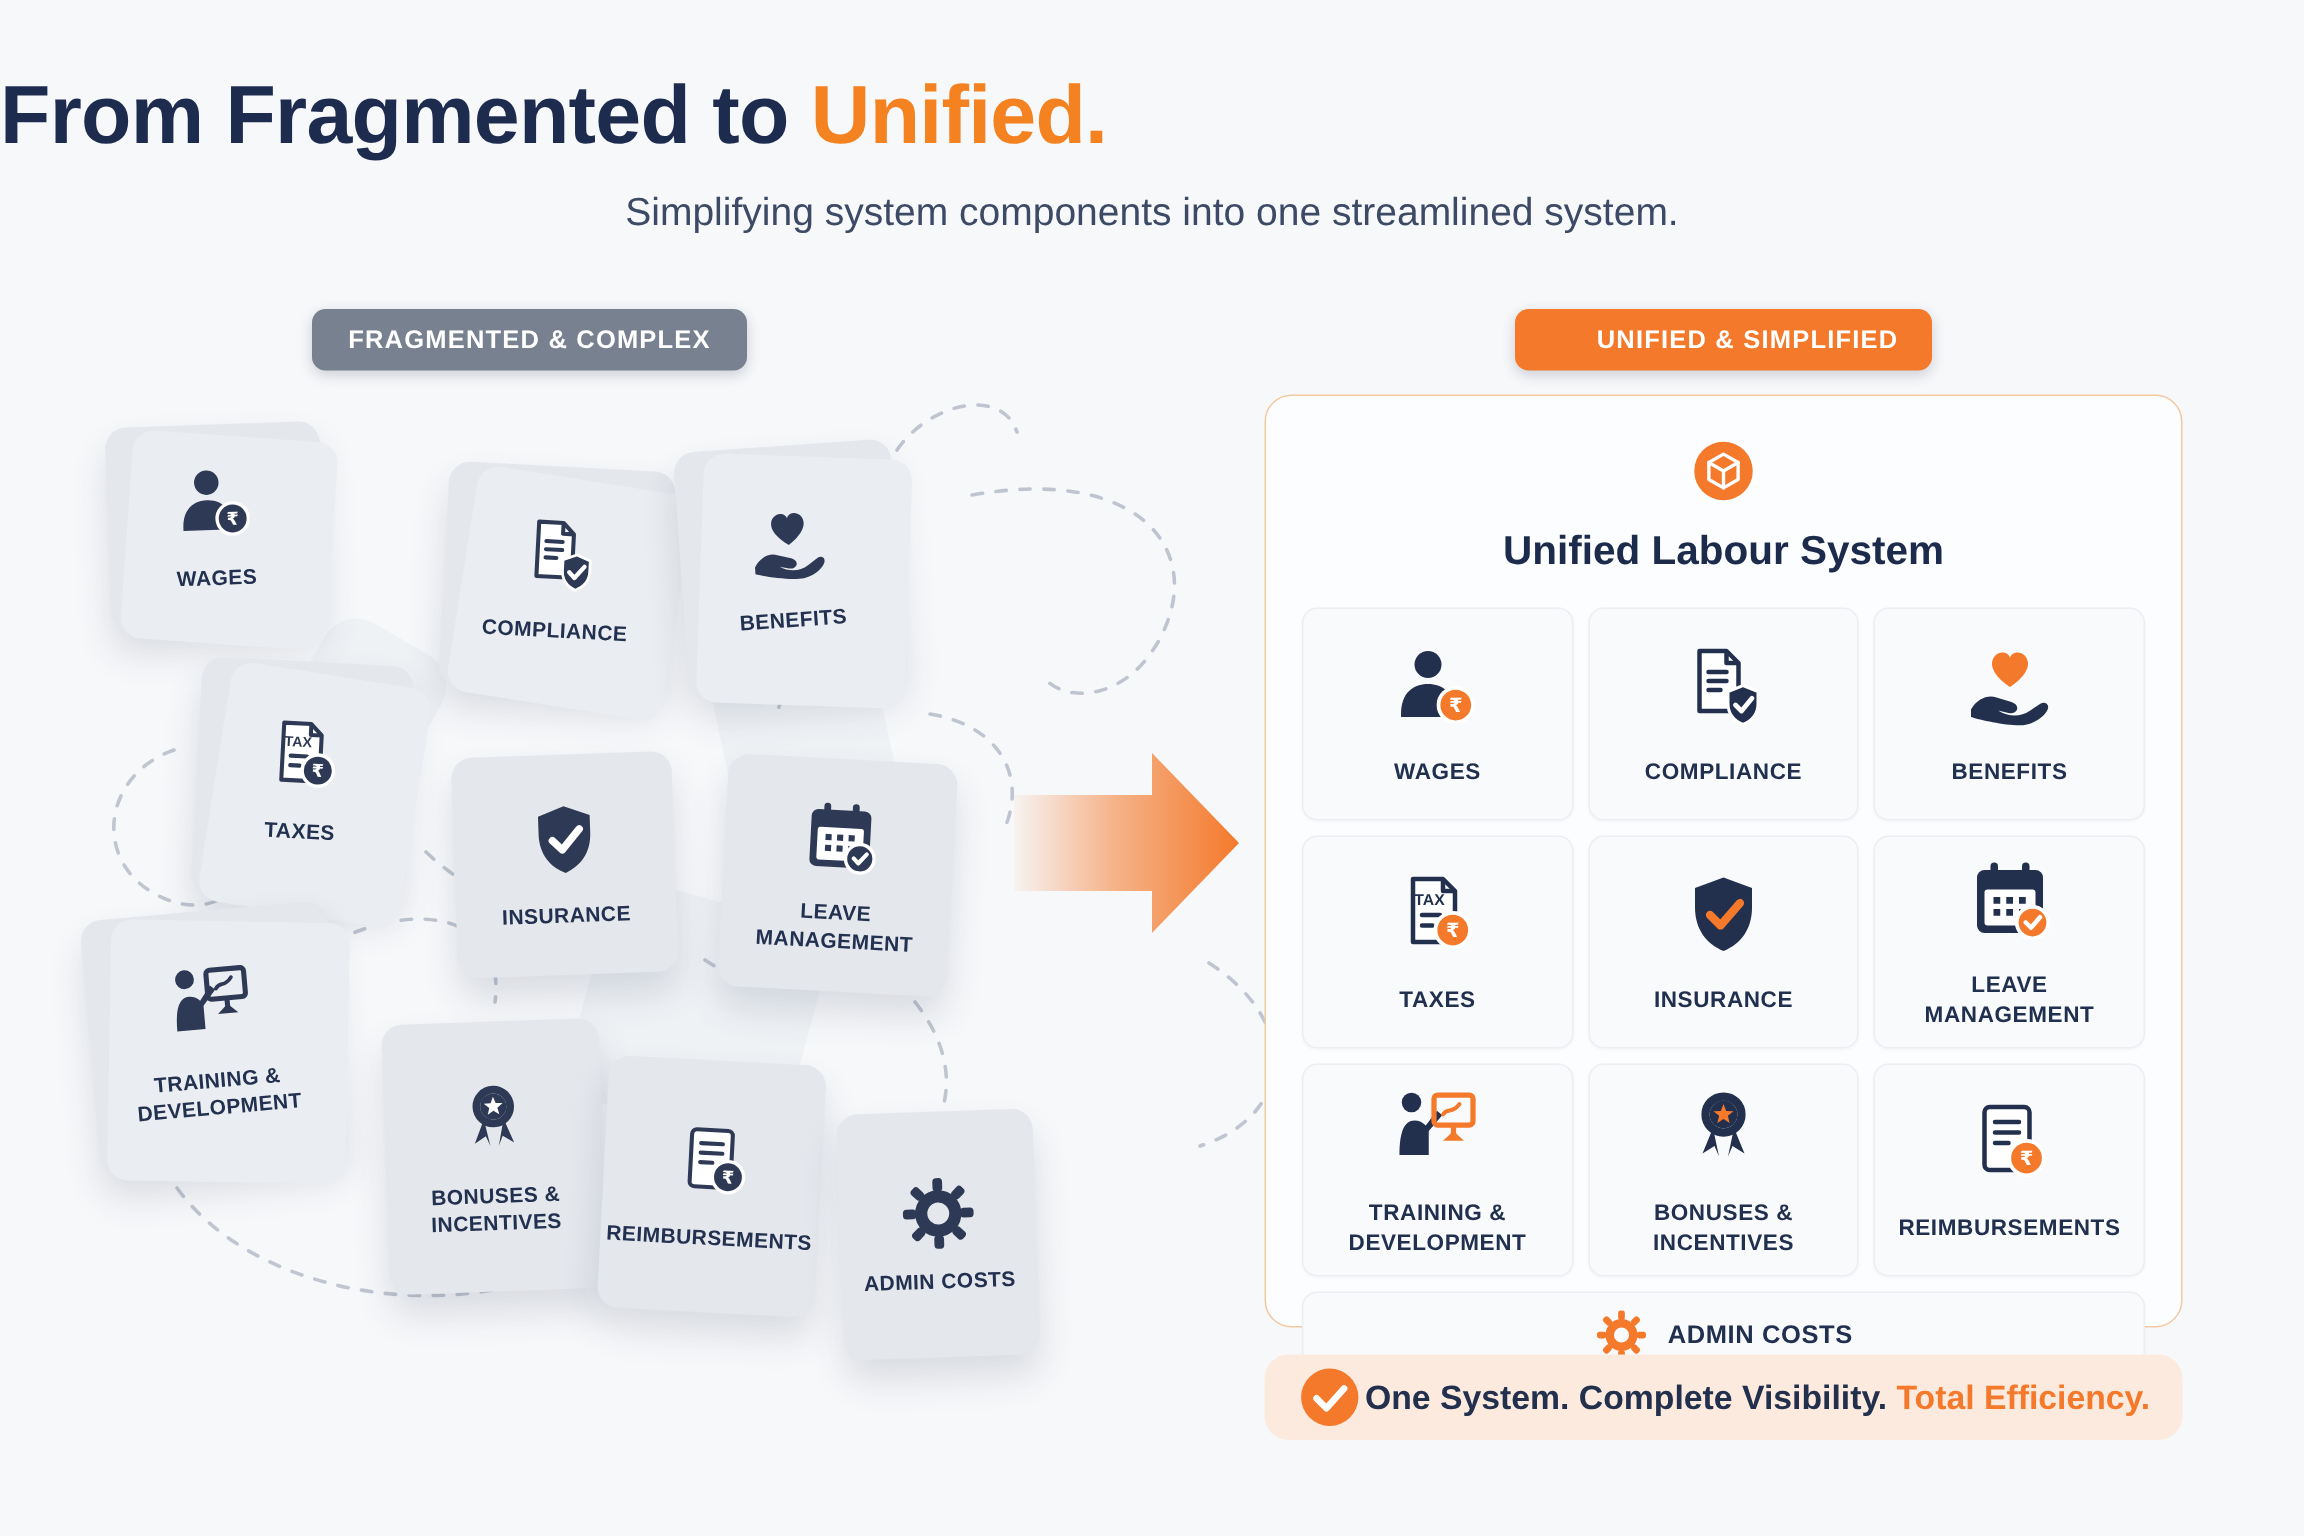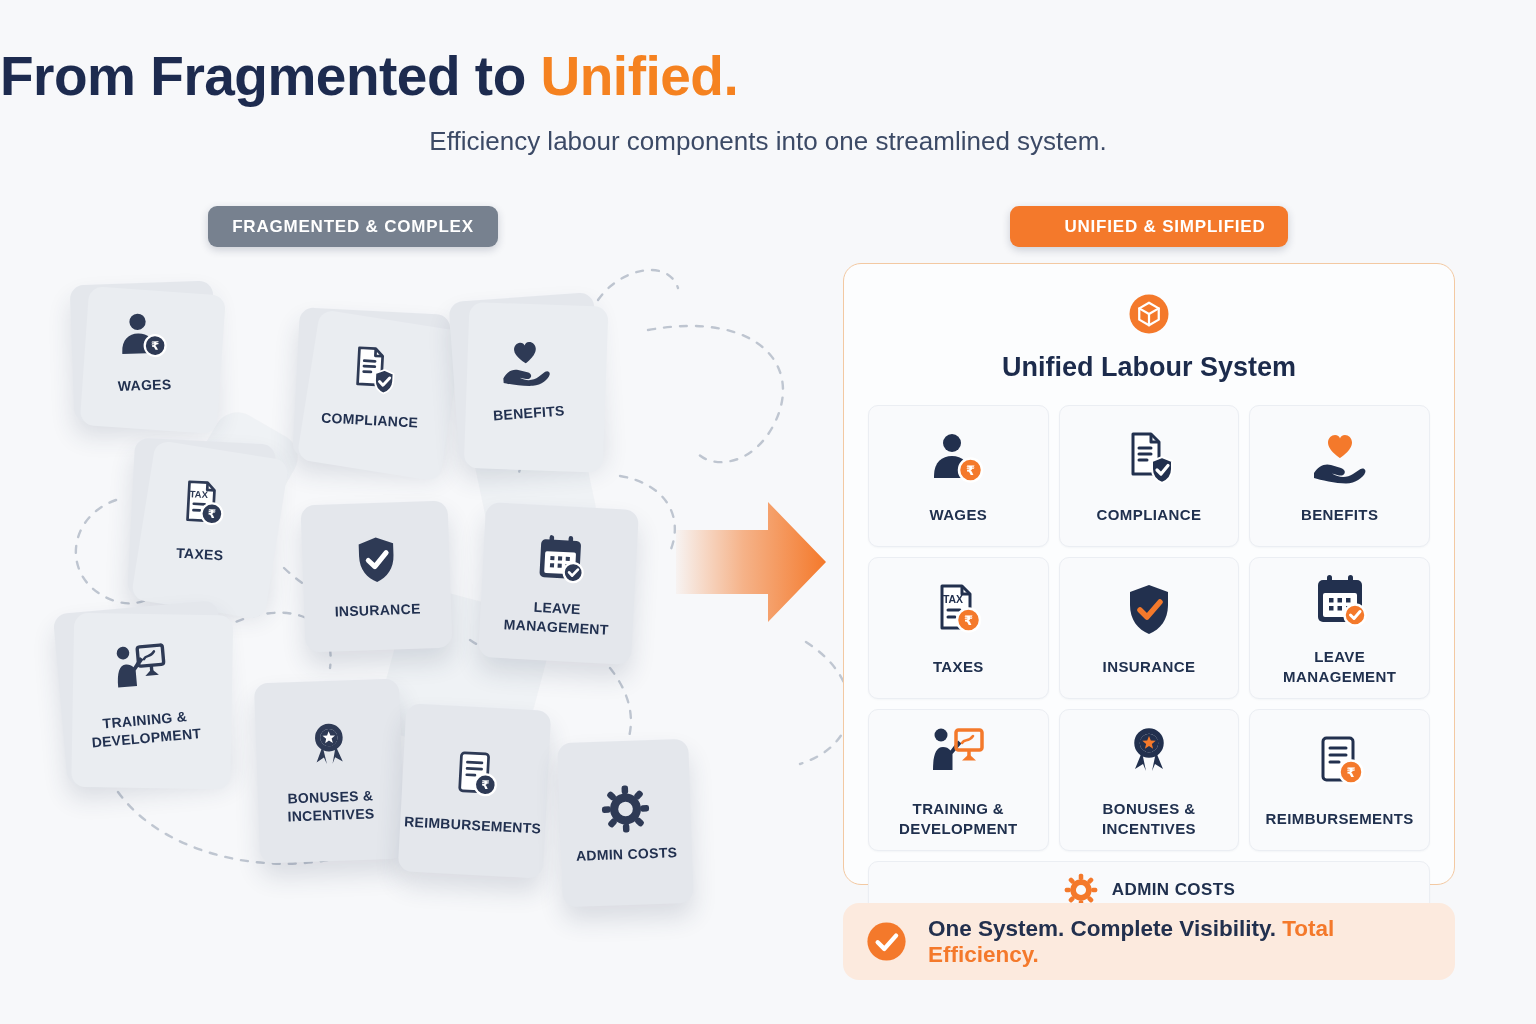--- a/index.html
+++ b/index.html
@@ -49,23 +49,23 @@
            display:flex; flex-direction:column; align-items:center; justify-content:center;
            gap:13px; padding:10px 6px; box-shadow:0 1px 2px rgba(30,42,68,.04);
            --ic1:#22304E; --ic2:#F4792B; --chk:#F4792B; }
   .ucard { min-height:142px; }
   .ucard .lbl, .uadmin .lbl { font-size:15px; font-weight:700; color:#20304e;
            letter-spacing:.4px; line-height:1.3; text-align:center; }
   .uadmin { grid-column:1/-1; min-height:50px; flex-direction:row; gap:13px; }
   .uadmin .lbl { font-size:17px; }
 
   
-  .summary { position:absolute; left:843px; top:903px; width:612px; height:77px;
+  .summary { position:absolute; left:843px; top:903px; width:612px; height:57px;
              background:#fceade; border-radius:16px; display:flex; align-items:center;
-             gap:18px; padding:0 20px; z-index:2; }
+             padding:0 20px; z-index:2; }
   .summary .txt { font-size:22.5px; font-weight:700; }
   .summary .t1 { color:#22304e; }
   .summary .t2 { color:#F4792B; }
 
   .icon { display:block; flex:none; }
   .defs-svg { position:absolute; width:0; height:0; overflow:hidden; }
 </style>
 </head>
 <body>
 
@@ -202,21 +202,21 @@
       <path d="M470 640 C505 664 540 658 565 634"></path>
       <path d="M208 636 C272 596 338 608 330 668"></path>
       <path d="M118 792 C170 864 300 884 384 842"></path>
       <path d="M610 668 C648 716 630 762 590 784"></path>
       <path d="M806 642 C868 682 862 744 800 764"></path>
       <path d="M620 476 C668 484 686 520 668 556"></path>
     </g>
   </svg>
 
   <div class="h-title"><span>From Fragmented to </span><span class="accent">Unified.</span></div>
-  <div class="h-sub">Efficiency labour components into one streamlined system.</div>
+  <div class="h-sub">Simplifying system components into one streamlined system.</div>
 
   <div class="badge badge-frag">FRAGMENTED &amp; COMPLEX</div>
   <div class="badge badge-uni">UNIFIED &amp; SIMPLIFIED</div>
 
   <svg class="arrow" width="152" height="128" viewBox="0 0 152 128">
     <polygon points="0,32 92,32 92,4 150,64 92,124 92,96 0,96" fill="url(#agrad)"></polygon>
   </svg>
 
   <div class="fcard layered" style="left:72px;top:283px;width:143px;height:137px;--r:-2deg;">
     <svg class="icon" width="58" height="58">

